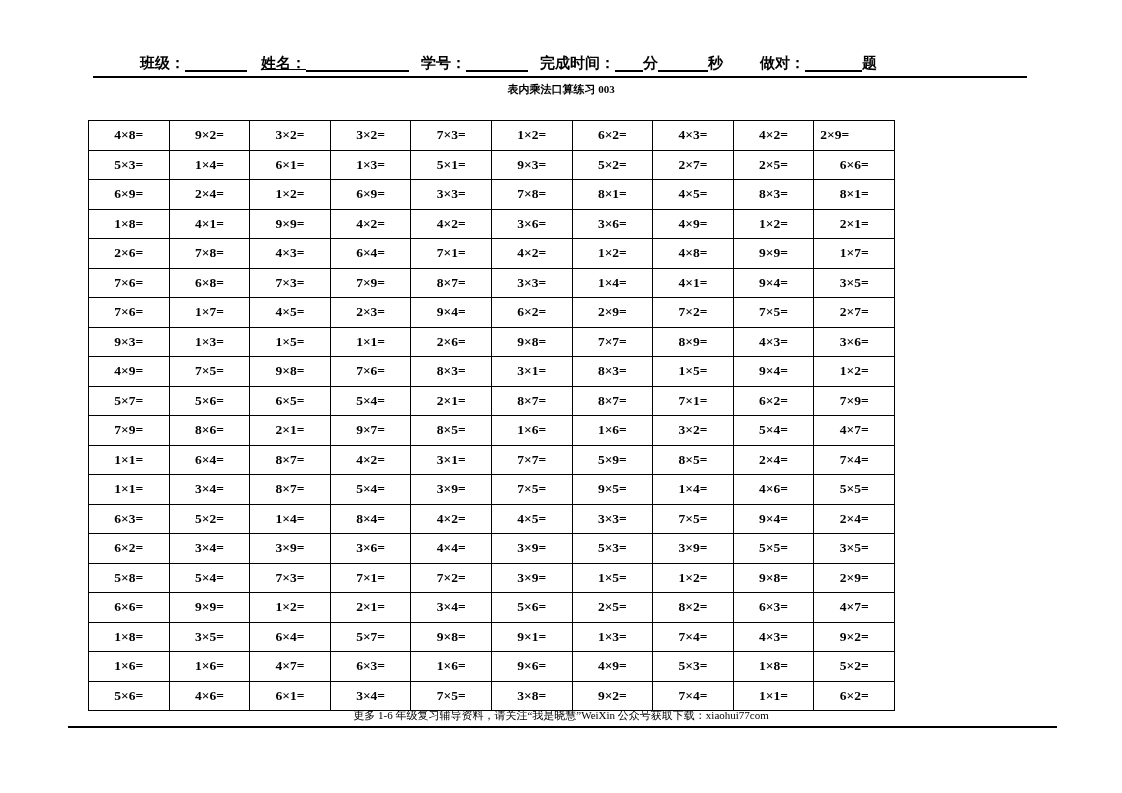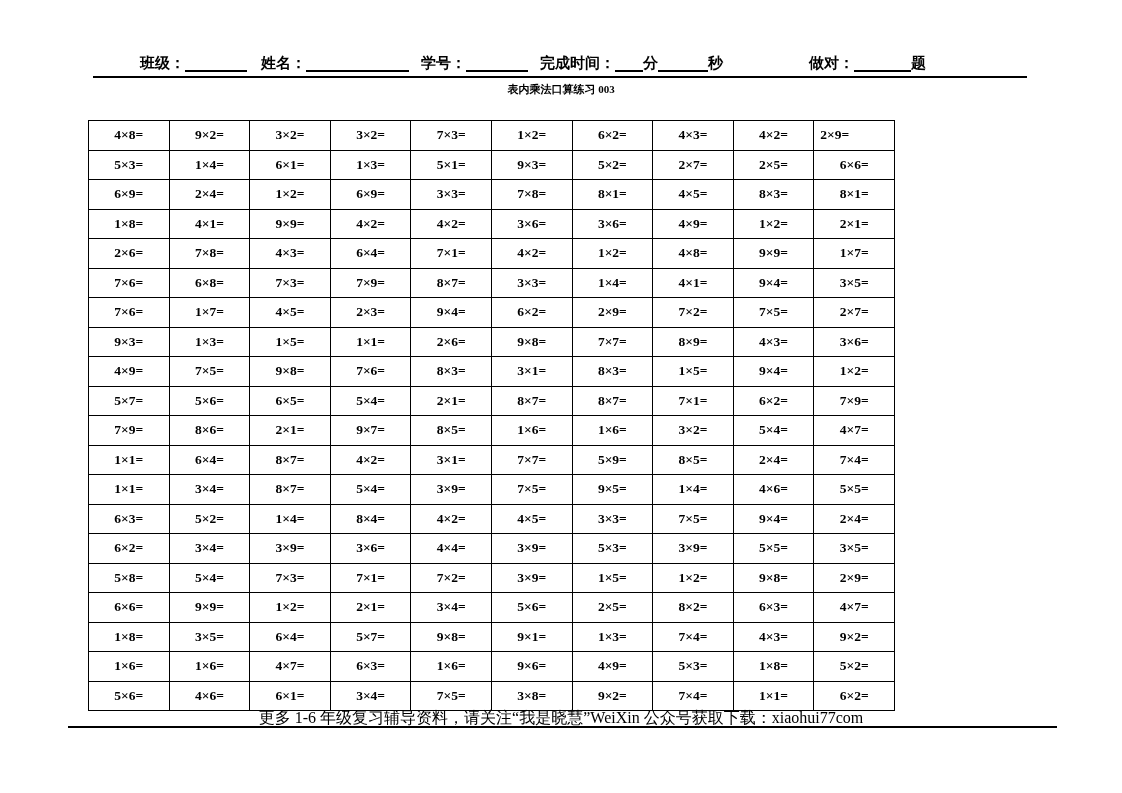--- a/index.html
+++ b/index.html
@@ -31,23 +31,23 @@
     display: inline-block;
     border-bottom: 2px solid #000;
     height: 13px;
   }
   .b-class { width: 62px; }
   .b-name  { width: 103px; }
   .b-id    { width: 62px; }
   .b-min   { width: 28px; }
   .b-sec   { width: 50px; }
   .b-score { width: 57px; }
-  .ml14 { margin-left: 14px; }
+  .ml14 { margin-left: 14px; text-decoration: underline; }
   .ml12 { margin-left: 12px; }
-  .ml88 { margin-left: 86px; }
+  .ml88 { margin-left: 37px; }
   .hrule {
     position: absolute;
     height: 2px;
     background: #000000;
   }
   .hrule-top    { top: 76px;  left: 93px; width: 934px; }
   .hrule-bottom { top: 726px; left: 68px; width: 989px; }
   
   .title {
     position: absolute;
@@ -83,21 +83,21 @@
     text-align: left;
     padding-left: 6px;
   }
   
   .footer {
     position: absolute;
     top: 708px;
     left: 0;
     width: 100%;
     text-align: center;
-    font-size: 16px;
+    font-size: 11px;
     font-family: Liberation Serif, serif;
   }
 </style>
 </head>
 <body>
 
 <div class="page">
 
   <div class="header">
     <span class="hdr-label">班级：</span>

